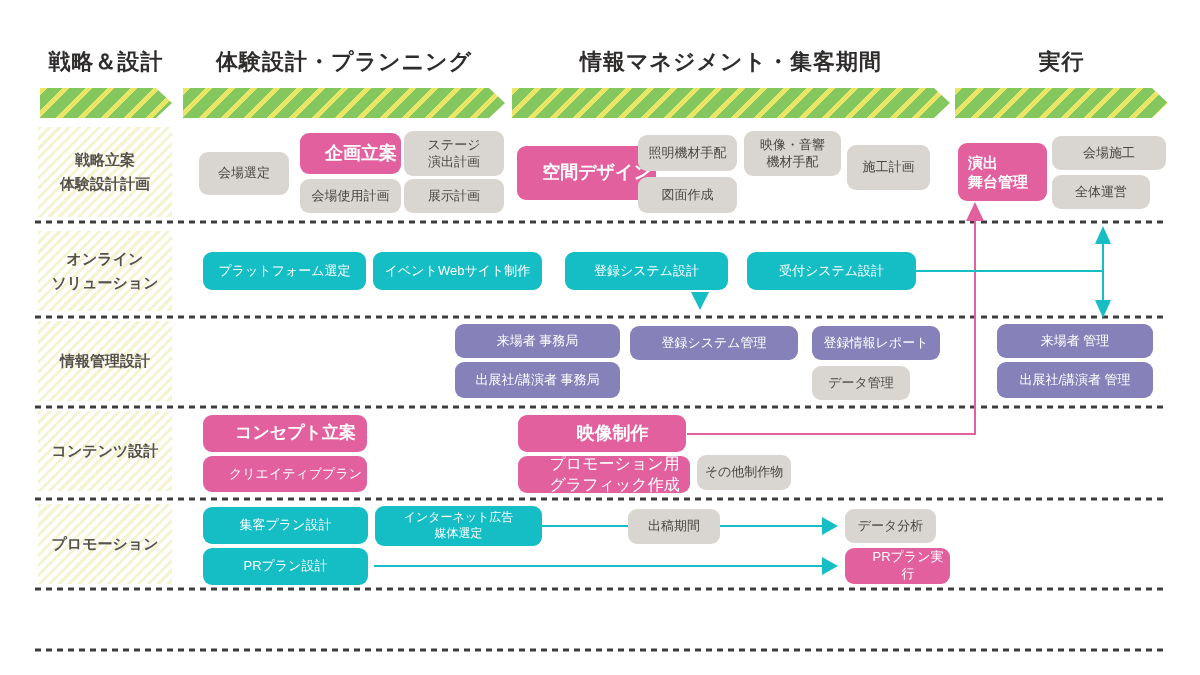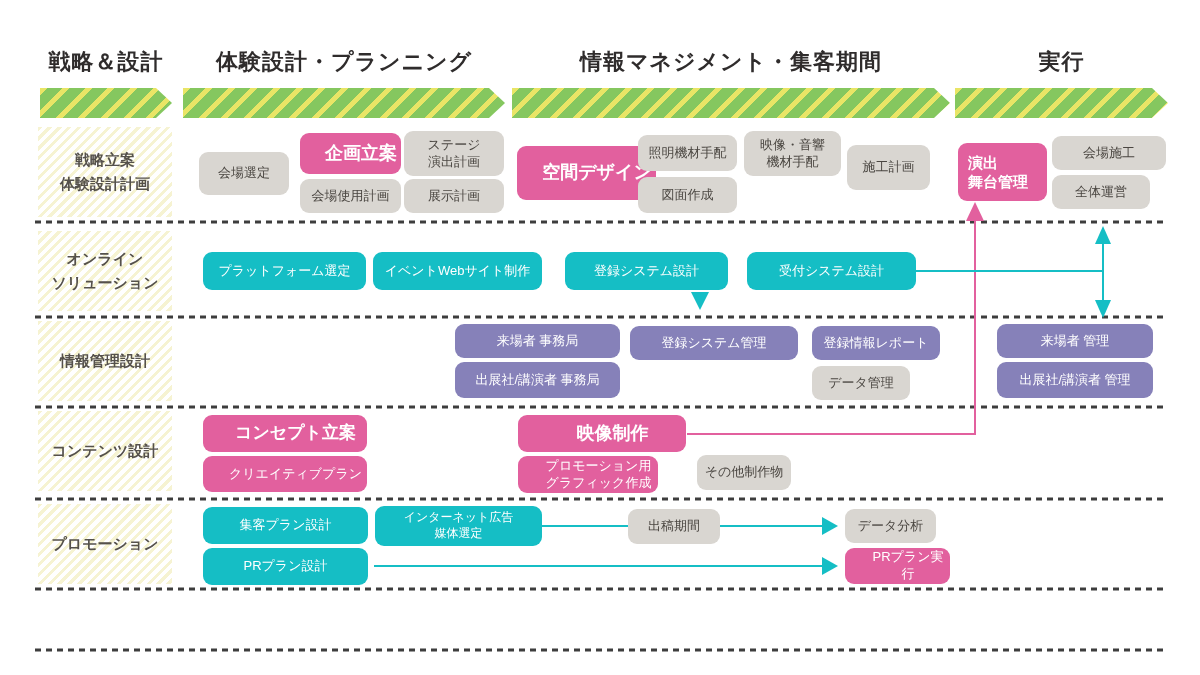--- a/index.html
+++ b/index.html
@@ -114,21 +114,21 @@
       <div class="node purple" style="left: 455px; top: 362px; width: 165px; height: 36px;">出展社/講演者 事務局</div>
       <div class="node purple" style="left: 630px; top: 326px; width: 168px; height: 34px;">登録システム管理</div>
       <div class="node purple" style="left: 812px; top: 326px; width: 128px; height: 34px; font-family: Liberation Serif, serif;">登録情報レポート</div>
       <div class="node gray" style="left: 812px; top: 366px; width: 98px; height: 34px;">データ管理</div>
       <div class="node purple" style="left: 997px; top: 324px; width: 156px; height: 34px;">来場者 管理</div>
       <div class="node purple" style="left: 997px; top: 362px; width: 156px; height: 36px;">出展社/講演者 管理</div>
       <div class="row-label" style="top: 411px; height: 80px;">コンテンツ設計</div>
       <div class="node pink" style="left: 203px; top: 415px; width: 164px; height: 37px; font-size: 17px; font-weight: bold;">コンセプト立案</div>
       <div class="node pink" style="left: 203px; top: 456px; width: 164px; height: 36px;">クリエイティブプラン</div>
       <div class="node pink" style="left: 518px; top: 415px; width: 168px; height: 37px; font-size: 18px; font-weight: bold;">映像制作</div>
-      <div class="node pink" style="left: 518px; top: 456px; width: 140px; height: 37px; font-size: 13px;">プロモーション用
+      <div class="node pink" style="left: 518px; top: 456px; width: 172px; height: 37px; font-size: 16px;">プロモーション用
 グラフィック作成</div>
       <div class="node gray" style="left: 697px; top: 455px; width: 94px; height: 35px;">その他制作物</div>
       <div class="row-label" style="top: 504px; height: 80px;">プロモーション</div>
       <div class="node teal" style="left: 203px; top: 507px; width: 165px; height: 37px;">集客プラン設計</div>
       <div class="node teal" style="left: 203px; top: 548px; width: 165px; height: 37px;">PRプラン設計</div>
       <div class="node teal" style="left: 375px; top: 506px; width: 167px; height: 40px; font-size: 12px;">インターネット広告
 媒体選定</div>
       <div class="node gray" style="left: 628px; top: 509px; width: 92px; height: 35px;">出稿期間</div>
       <div class="node gray" style="left: 845px; top: 509px; width: 91px; height: 34px;">データ分析</div>
       <div class="node pink" style="left: 845px; top: 548px; width: 105px; height: 36px;">PRプラン実行</div>

